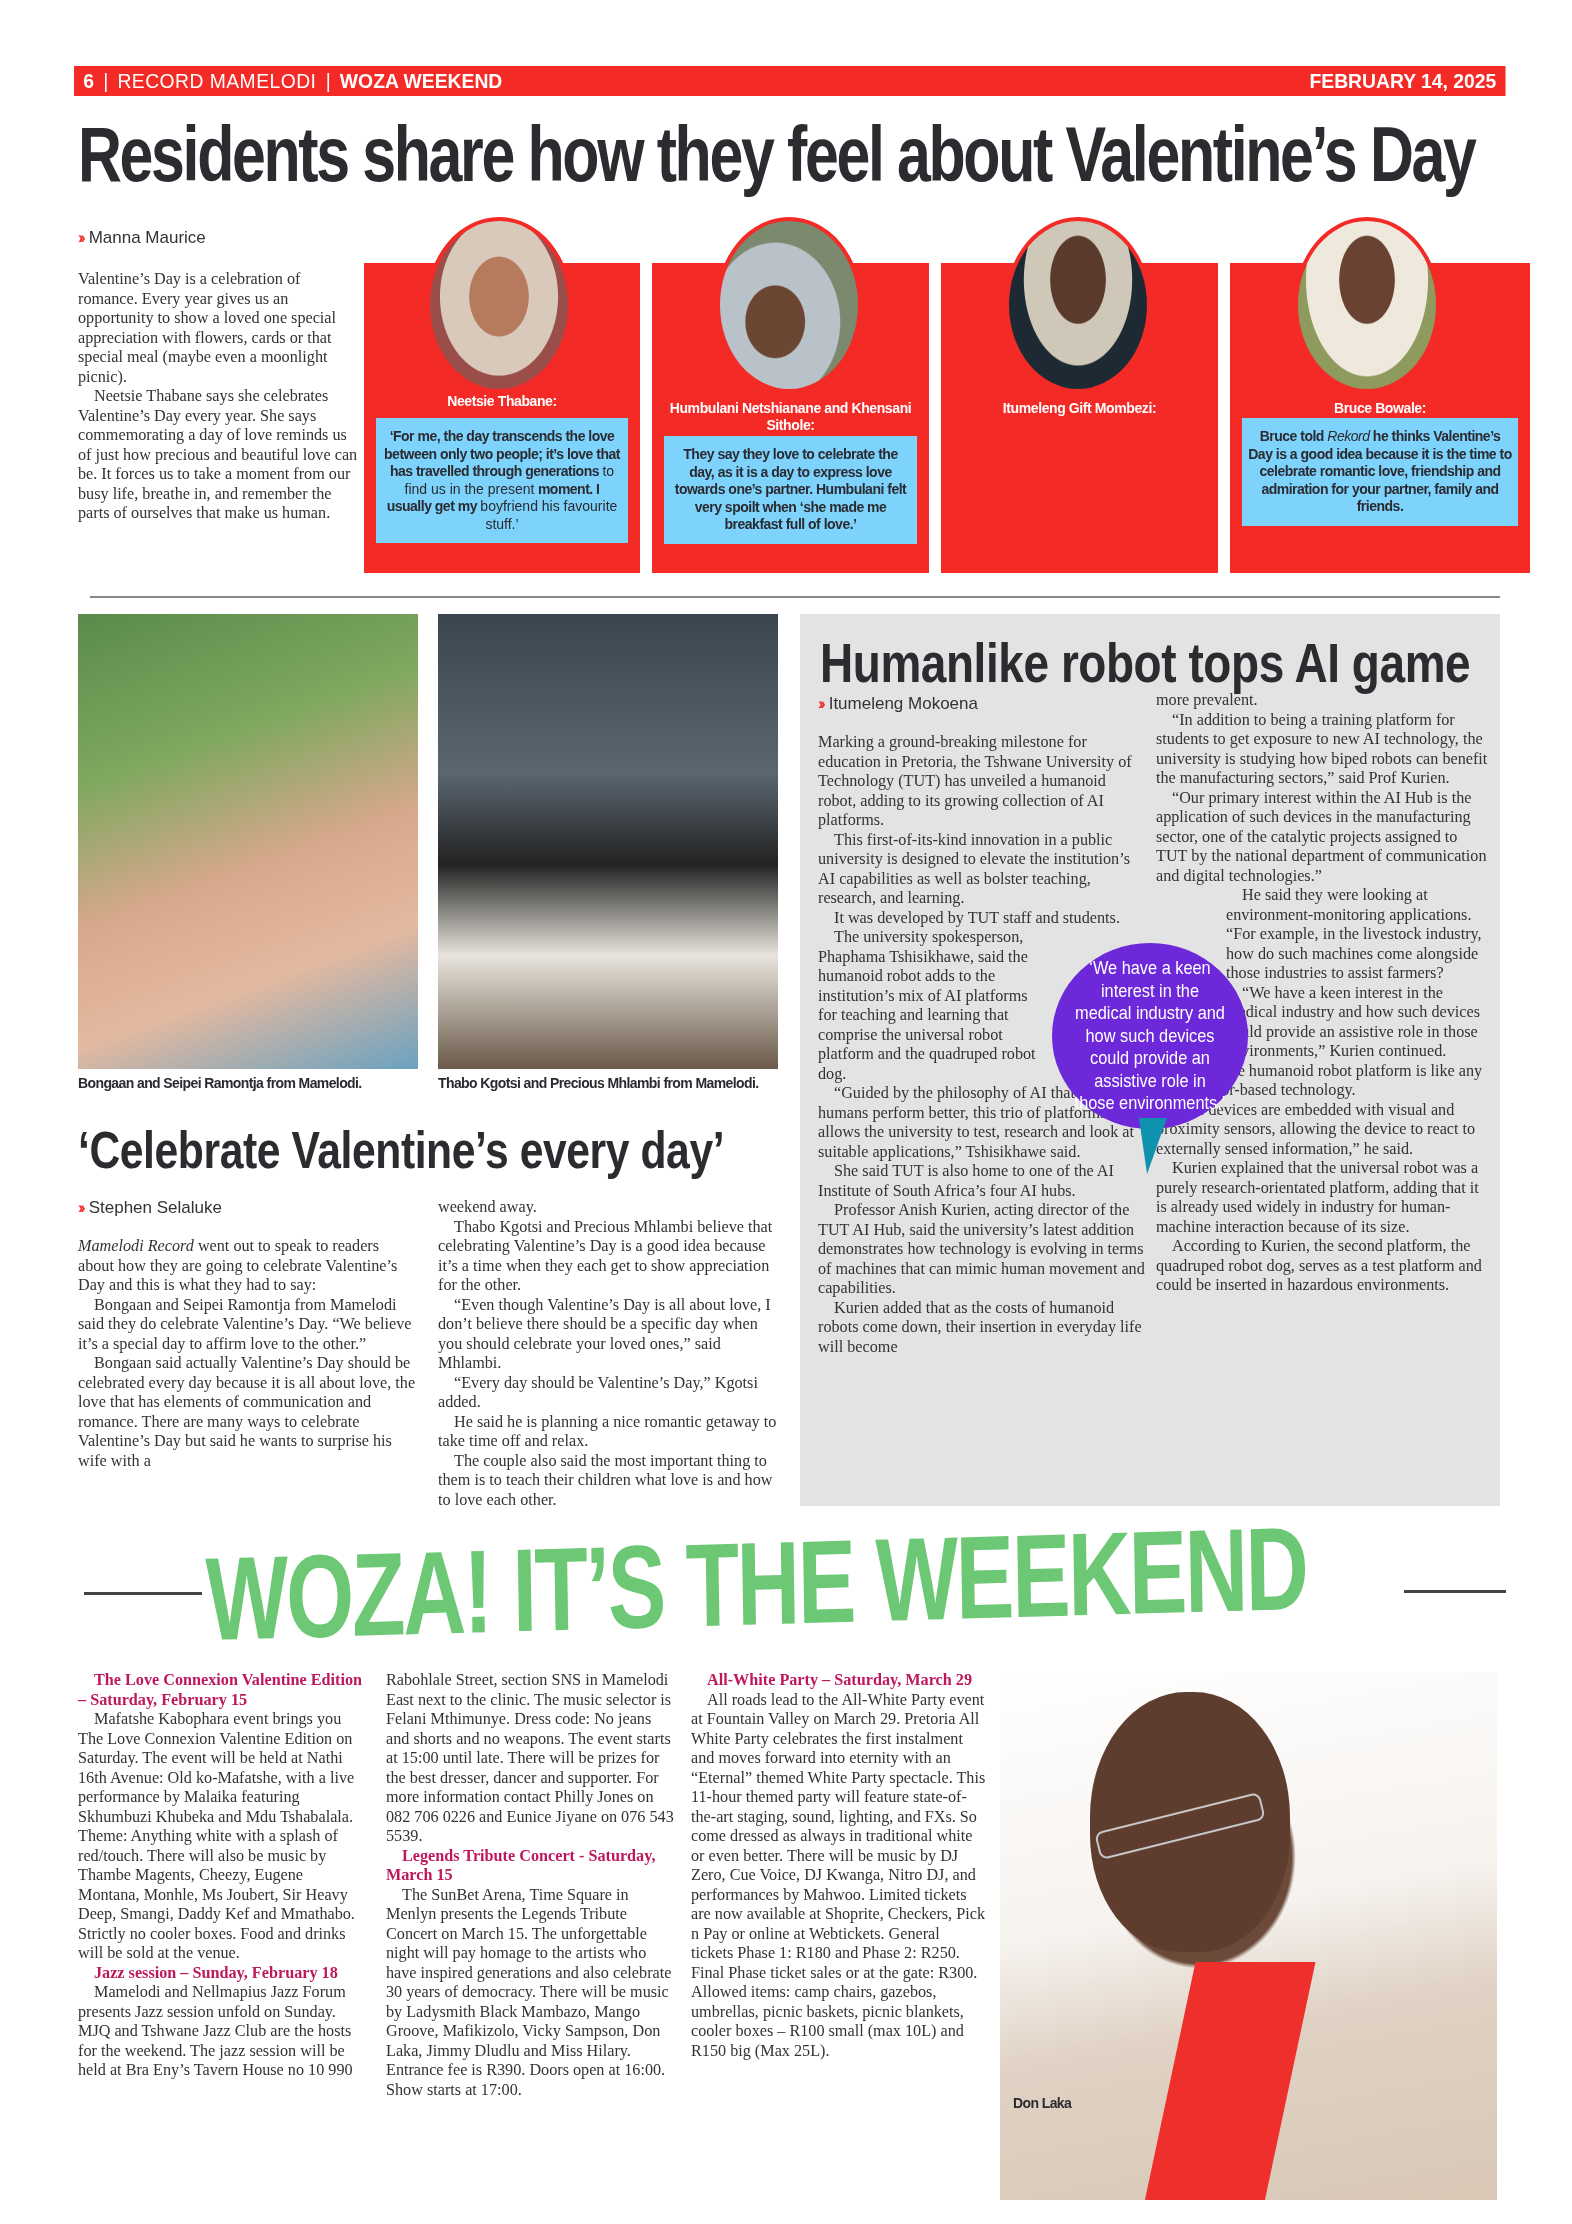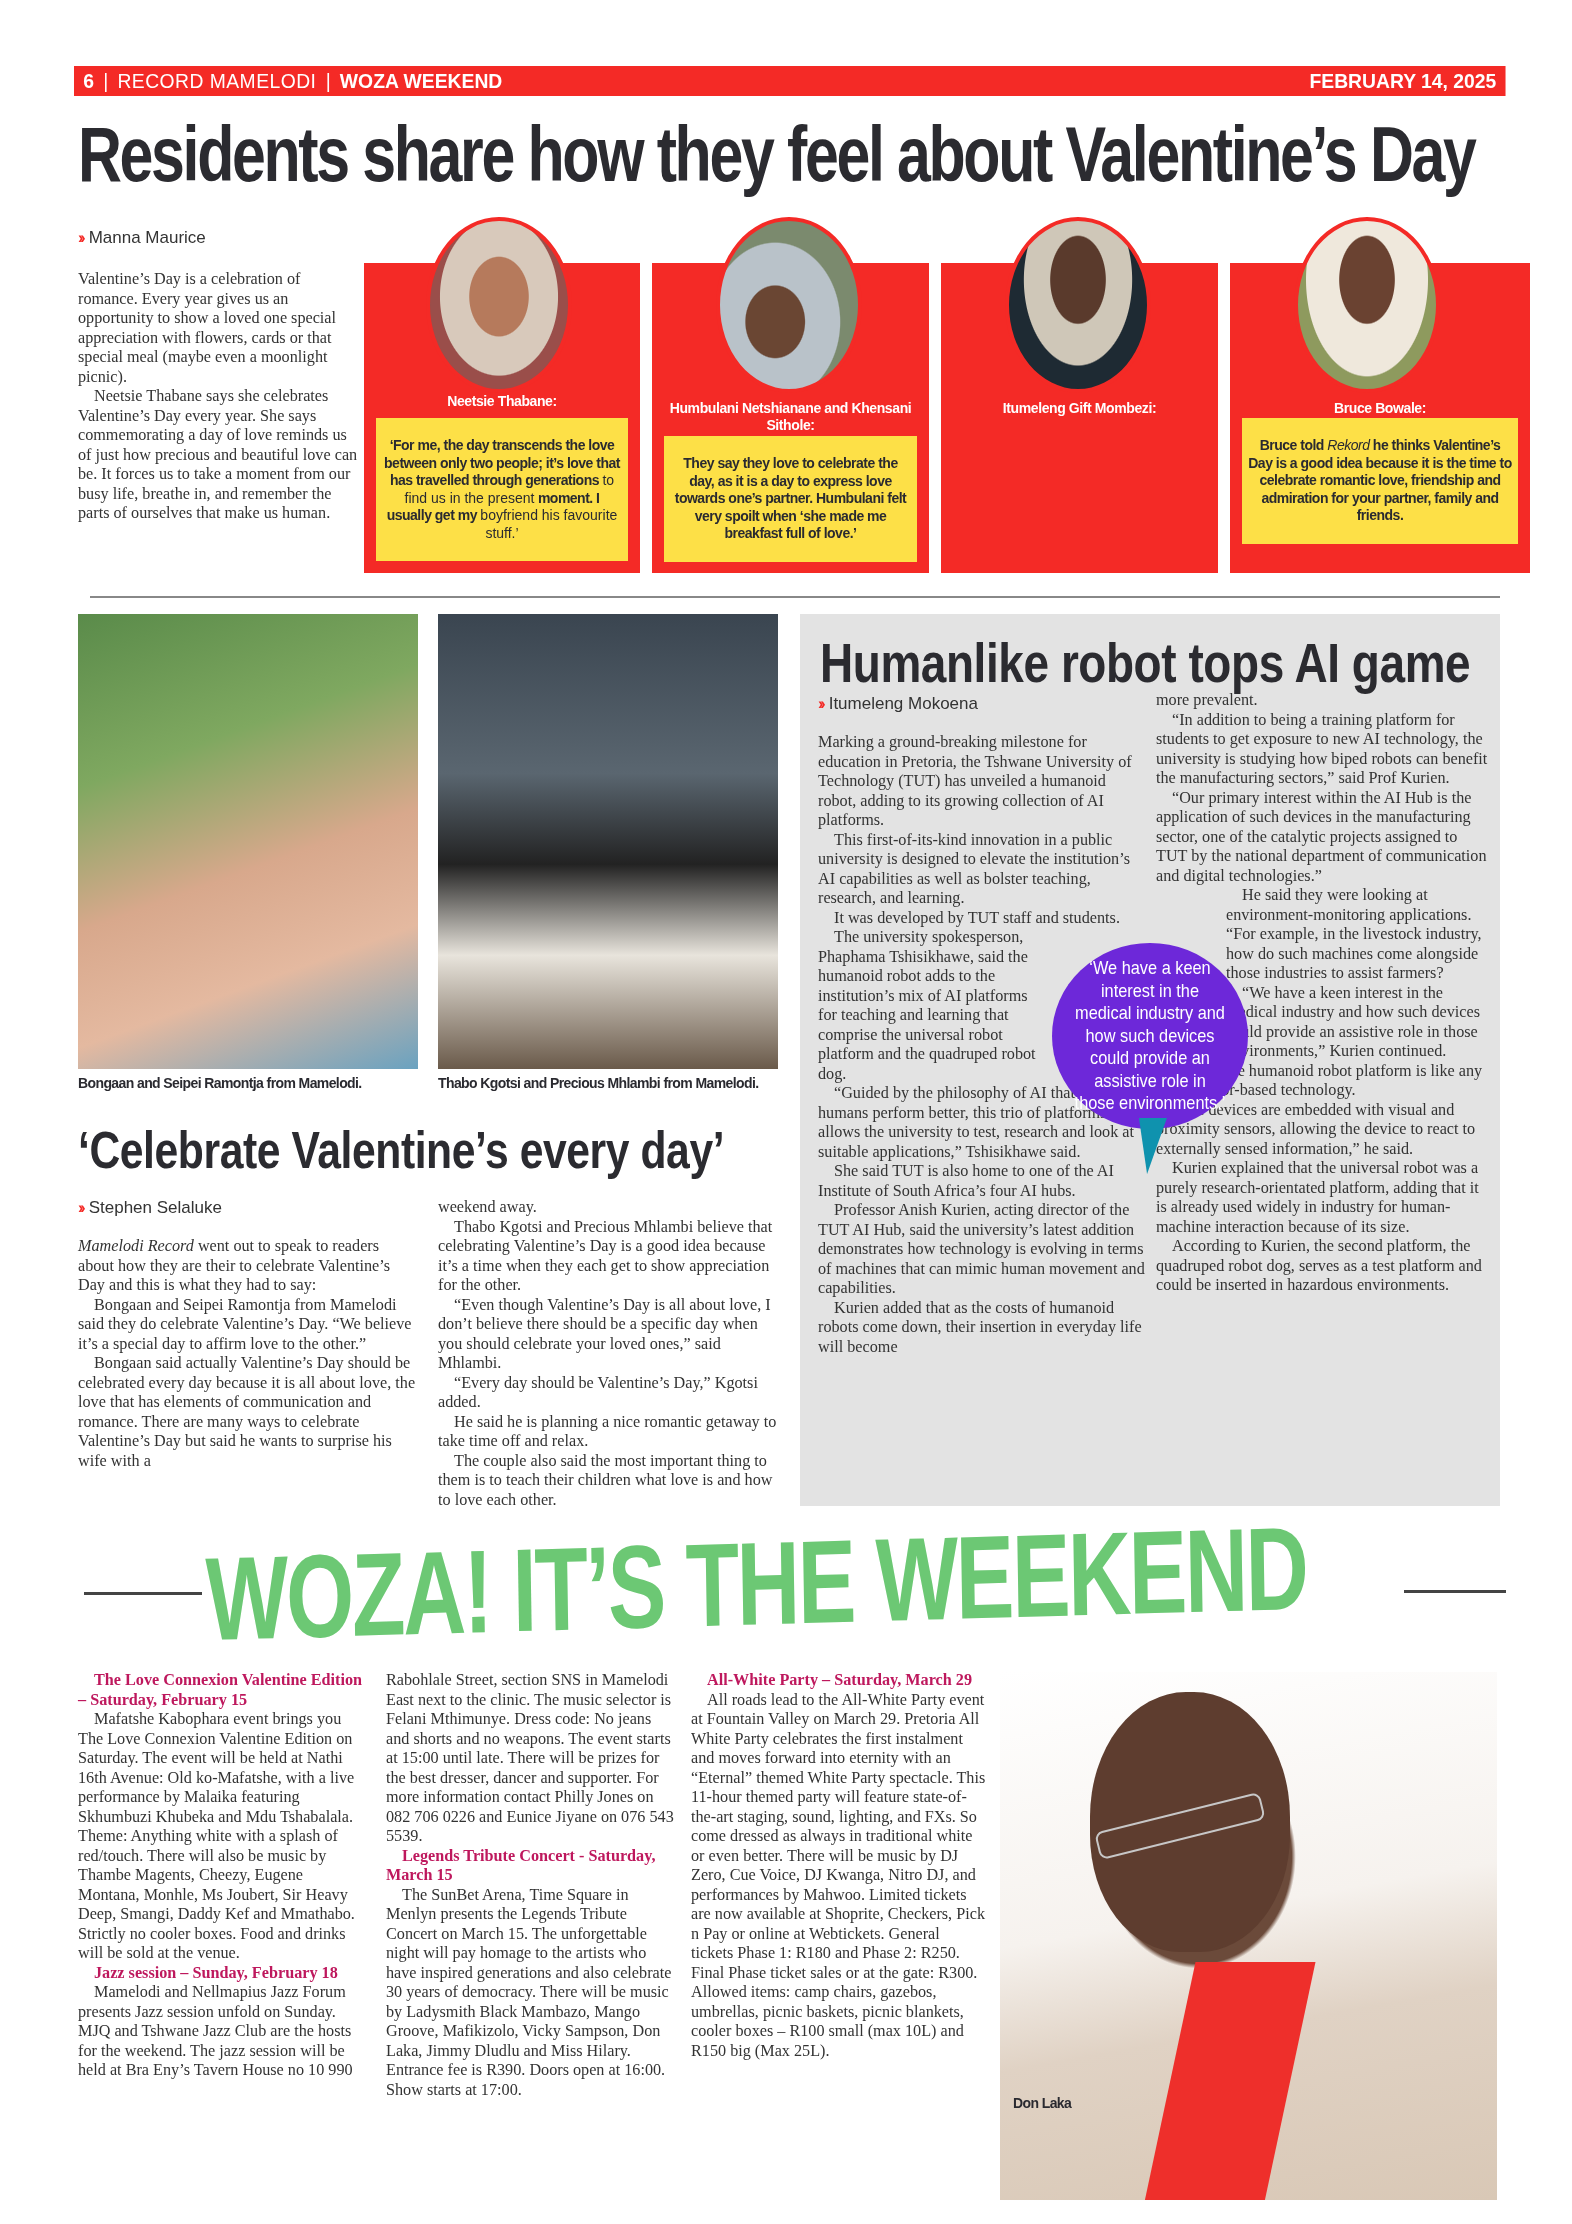--- a/index.html
+++ b/index.html
@@ -28,22 +28,22 @@
   .body p { text-indent: 0; }
   .body p.ind { text-indent: 16px; }
   .body .it { font-style: italic; }
   .body b { font-weight: bold; color: #be185d; margin-top: 43px; }
 
   
   .card { top: 263px; height: 310px; background: #f42a26; }
   .card-photo { position: absolute; width: 146px; height: 176px; border-radius: 50%; border: 4px solid #f42a26; background: #ddd; overflow: hidden; }
   .card-name { position: absolute; left: 0; right: 0; text-align: center; color: #fff; font-family: "Liberation Sans", sans-serif;
     font-weight: bold; font-size: 14px; line-height: 17px; letter-spacing: -0.4px; }
-  .card-box { position: absolute; left: 12px; right: 12px; background: #fde047; text-align: center; font-family: "Liberation Sans", sans-serif;
-    font-weight: bold; font-size: 14px; line-height: 17.5px; color: #2a2a30; letter-spacing: -0.5px; padding: 19px 6px; }
+  .card-box { position: absolute; left: 12px; right: 12px; background: #7dd3fc; text-align: center; font-family: "Liberation Sans", sans-serif;
+    font-weight: bold; font-size: 14px; line-height: 17.5px; color: #2a2a30; letter-spacing: -0.5px; padding: 10px 6px; }
   .card-box .light { font-weight: normal; letter-spacing: 0; }
   .card-box .itl { font-style: italic; font-weight: normal; }
 
   .hrule { left: 90px; top: 596px; width: 1410px; height: 2px; background: #888; }
 
   .photo { background: linear-gradient(160deg, #5a8b4a 0%, #7fa860 30%, #d8a88c 55%, #e4b9a0 75%, #6aa2c0 100%); }
   .photo2 { background: linear-gradient(180deg, #3a4550 0%, #5a6670 35%, #222 55%, #e8e4dc 75%, #6a5a4a 100%); }
   .caption { font-family: "Liberation Sans", sans-serif; font-weight: bold; font-size: 14px; line-height: 17px; color: #2a2a30; letter-spacing: -0.6px; }
 
   .sub-headline { font-family: "Liberation Sans", sans-serif; font-size: 48px; color: #2b2b30; transform: scaleX(0.82); transform-origin: left top; white-space: nowrap; letter-spacing: -0.5px; }
@@ -124,21 +124,21 @@
 <div class="abs photo2" style="left:438px; top:614px; width:340px; height:455px;"></div>
 <div class="abs caption" style="left:78px; top:1075px; width:330px;">Bongaan and Seipei Ramontja from Mamelodi.</div>
 <div class="abs caption" style="left:438px; top:1075px; width:330px;">Thabo Kgotsi and Precious Mhlambi from Mamelodi.</div>
 
 <h2 class="abs sub-headline" style="left:78px; top:1120px; font-size:52px;">‘Celebrate Valentine’s every day’</h2>
 <div class="abs byline" style="left:78px; top:1198px;">
   <span class="chev">›› </span>
   <span>Stephen Selaluke</span>
 </div>
 <div class="abs body" style="left:78px; top:1237px; width:340px;">
-  <p><span class="it">Mamelodi Record</span><span> went out to speak to readers about how they are their to celebrate Valentine’s Day and this is what they had to say:</span></p>
+  <p><span class="it">Mamelodi Record</span><span> went out to speak to readers about how they are going to celebrate Valentine’s Day and this is what they had to say:</span></p>
   <p class="ind">Bongaan and Seipei Ramontja from Mamelodi said they do celebrate Valentine’s Day. “We believe it’s a special day to affirm love to the other.”</p>
   <p class="ind">Bongaan said actually Valentine’s Day should be celebrated every day because it is all about love, the love that has elements of communication and romance. There are many ways to celebrate Valentine’s Day but said he wants to surprise his wife with a</p>
 </div>
 <div class="abs body" style="left:438px; top:1198px; width:340px;">
   <p>weekend away.</p>
   <p class="ind">Thabo Kgotsi and Precious Mhlambi believe that celebrating Valentine’s Day is a good idea because it’s a time when they each get to show appreciation for the other.</p>
   <p class="ind">“Even though Valentine’s Day is all about love, I don’t believe there should be a specific day when you should celebrate your loved ones,” said Mhlambi.</p>
   <p class="ind">“Every day should be Valentine’s Day,” Kgotsi added.</p>
   <p class="ind">He said he is planning a nice romantic getaway to take time off and relax.</p>
   <p class="ind">The couple also said the most important thing to them is to teach their children what love is and how to love each other.</p>

